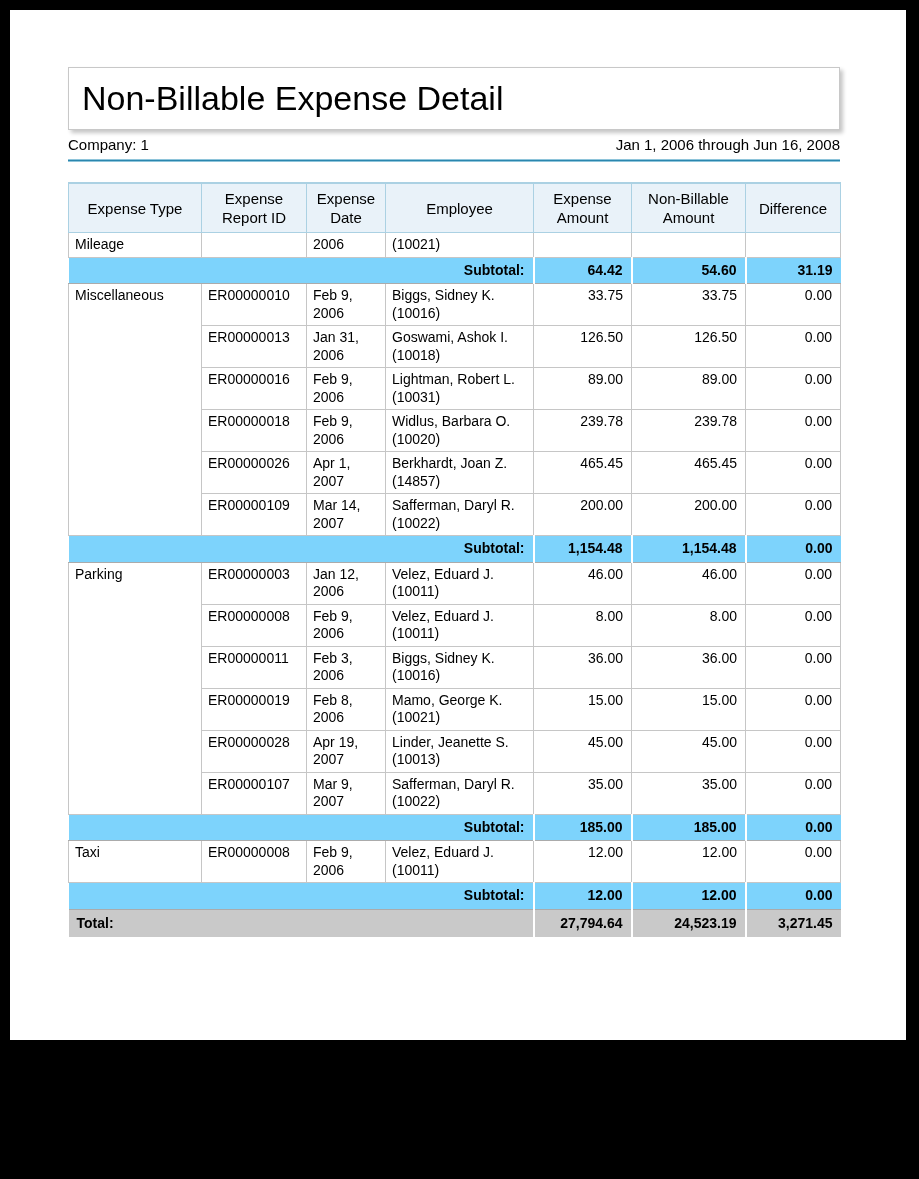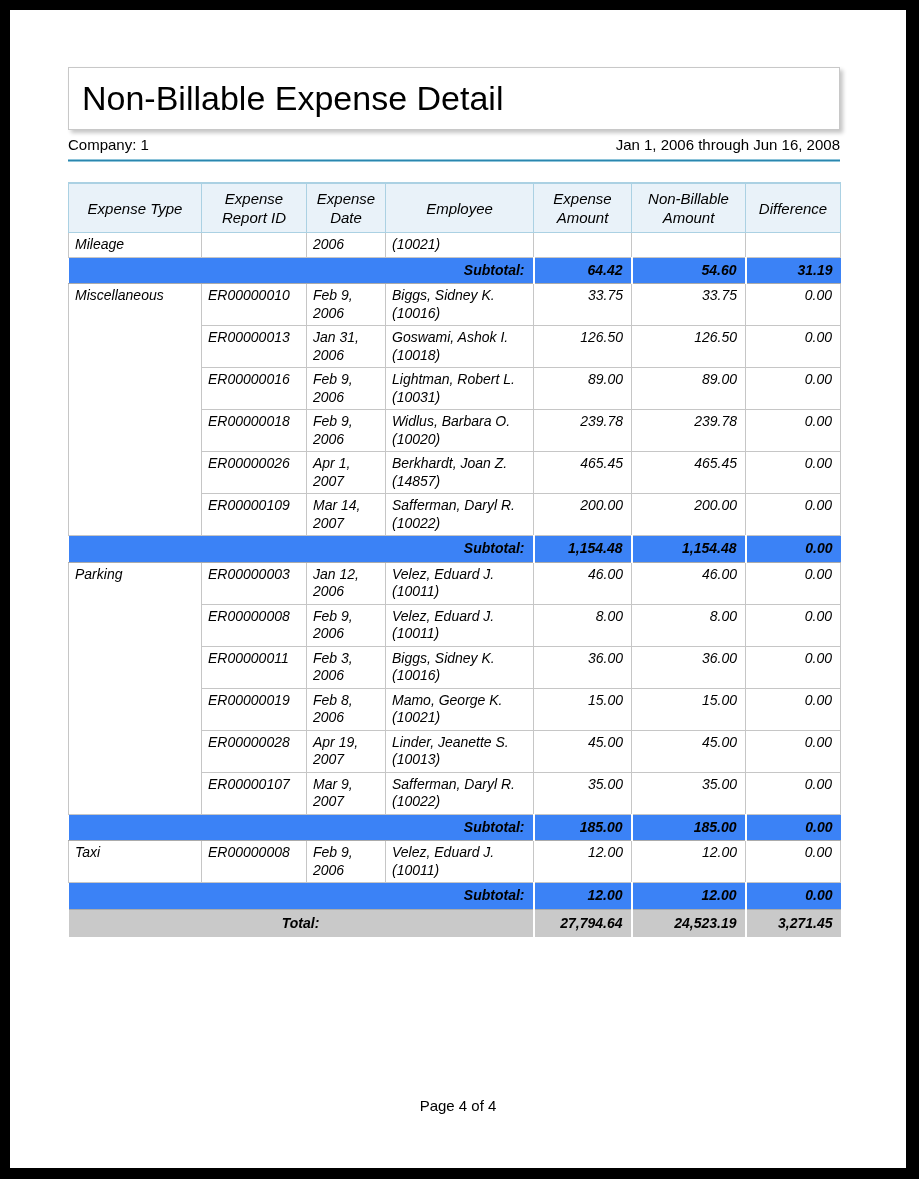--- a/index.html
+++ b/index.html
@@ -6,21 +6,21 @@
   html, body { margin: 0; padding: 0; }
   body {
     width: 919px; height: 1179px;
     background: #000;
     font-family: "Liberation Sans", sans-serif;
     color: #000;
   }
   .page {
     position: relative;
     margin: 10px 13px 11px 10px;
-    width: 896px; height: 1158px;
+    width: 896px; height: 1030px;
     background: #fff;
     overflow: hidden;
   }
   .content { padding: 57px 0 0 58px; }
 
   .title-box {
     width: 772px; height: 63px;
     background: #fff;
     border: 1px solid #c8c8c8;
     box-shadow: 3px 3px 4px #c6c6c6;
@@ -45,21 +45,20 @@
     border-top: 1px solid #8ec4da;
     border-bottom: 1px solid #8ec4da;
   }
 
   table.report {
     margin-top: 20px;
     width: 772px;
     border-collapse: collapse;
     table-layout: fixed;
     font-size: 14px;
-    font-style: italic;
   }
   table.report thead th {
     background: #e9f2f9;
     border: 1px solid #abd1e3;
     border-top: 2px solid #abd1e3;
     font-weight: normal;
     font-size: 15px;
     line-height: 1.28;
     text-align: center;
     vertical-align: middle;
@@ -72,41 +71,41 @@
     padding: 3px 6px;
     line-height: 1.25;
     white-space: pre-line;
     background: #fff;
   }
   table.report tbody tr.data td { border-bottom: 1px solid #c6c6c6; }
   table.report tbody td.edge-l { border-left: 1px solid #c6c6c6; }
   table.report tbody td.num { text-align: right; padding-right: 8px; }
 
   table.report tbody tr.sub td {
-    background: #3b82f6;
+    background: #7dd3fc;
     font-weight: bold;
     border-top: 1px solid #ababab;
     border-bottom: 1px solid #ababab;
     border-right: none;
     padding: 4px 8px;
     white-space: nowrap;
   }
   table.report tbody tr.sub td.lbl { text-align: right; }
   table.report tbody tr.sub td.num { border-left: 2px solid #fff; }
 
   table.report tbody tr.grand td {
     background: #c9c9c9;
     font-weight: bold;
     border-top: 1px solid #ababab;
     border-bottom: none;
     border-right: none;
     padding: 5px 8px;
     white-space: nowrap;
   }
-  table.report tbody tr.grand td.lbl { text-align: center; }
+  table.report tbody tr.grand td.lbl { text-align: left; }
   table.report tbody tr.grand td.num { border-left: 2px solid #fff; }
 
   .footer {
     position: absolute;
     top: 1087px; left: 0; width: 100%;
     text-align: center;
     font-size: 15px;
   }
 </style>
 </head>

